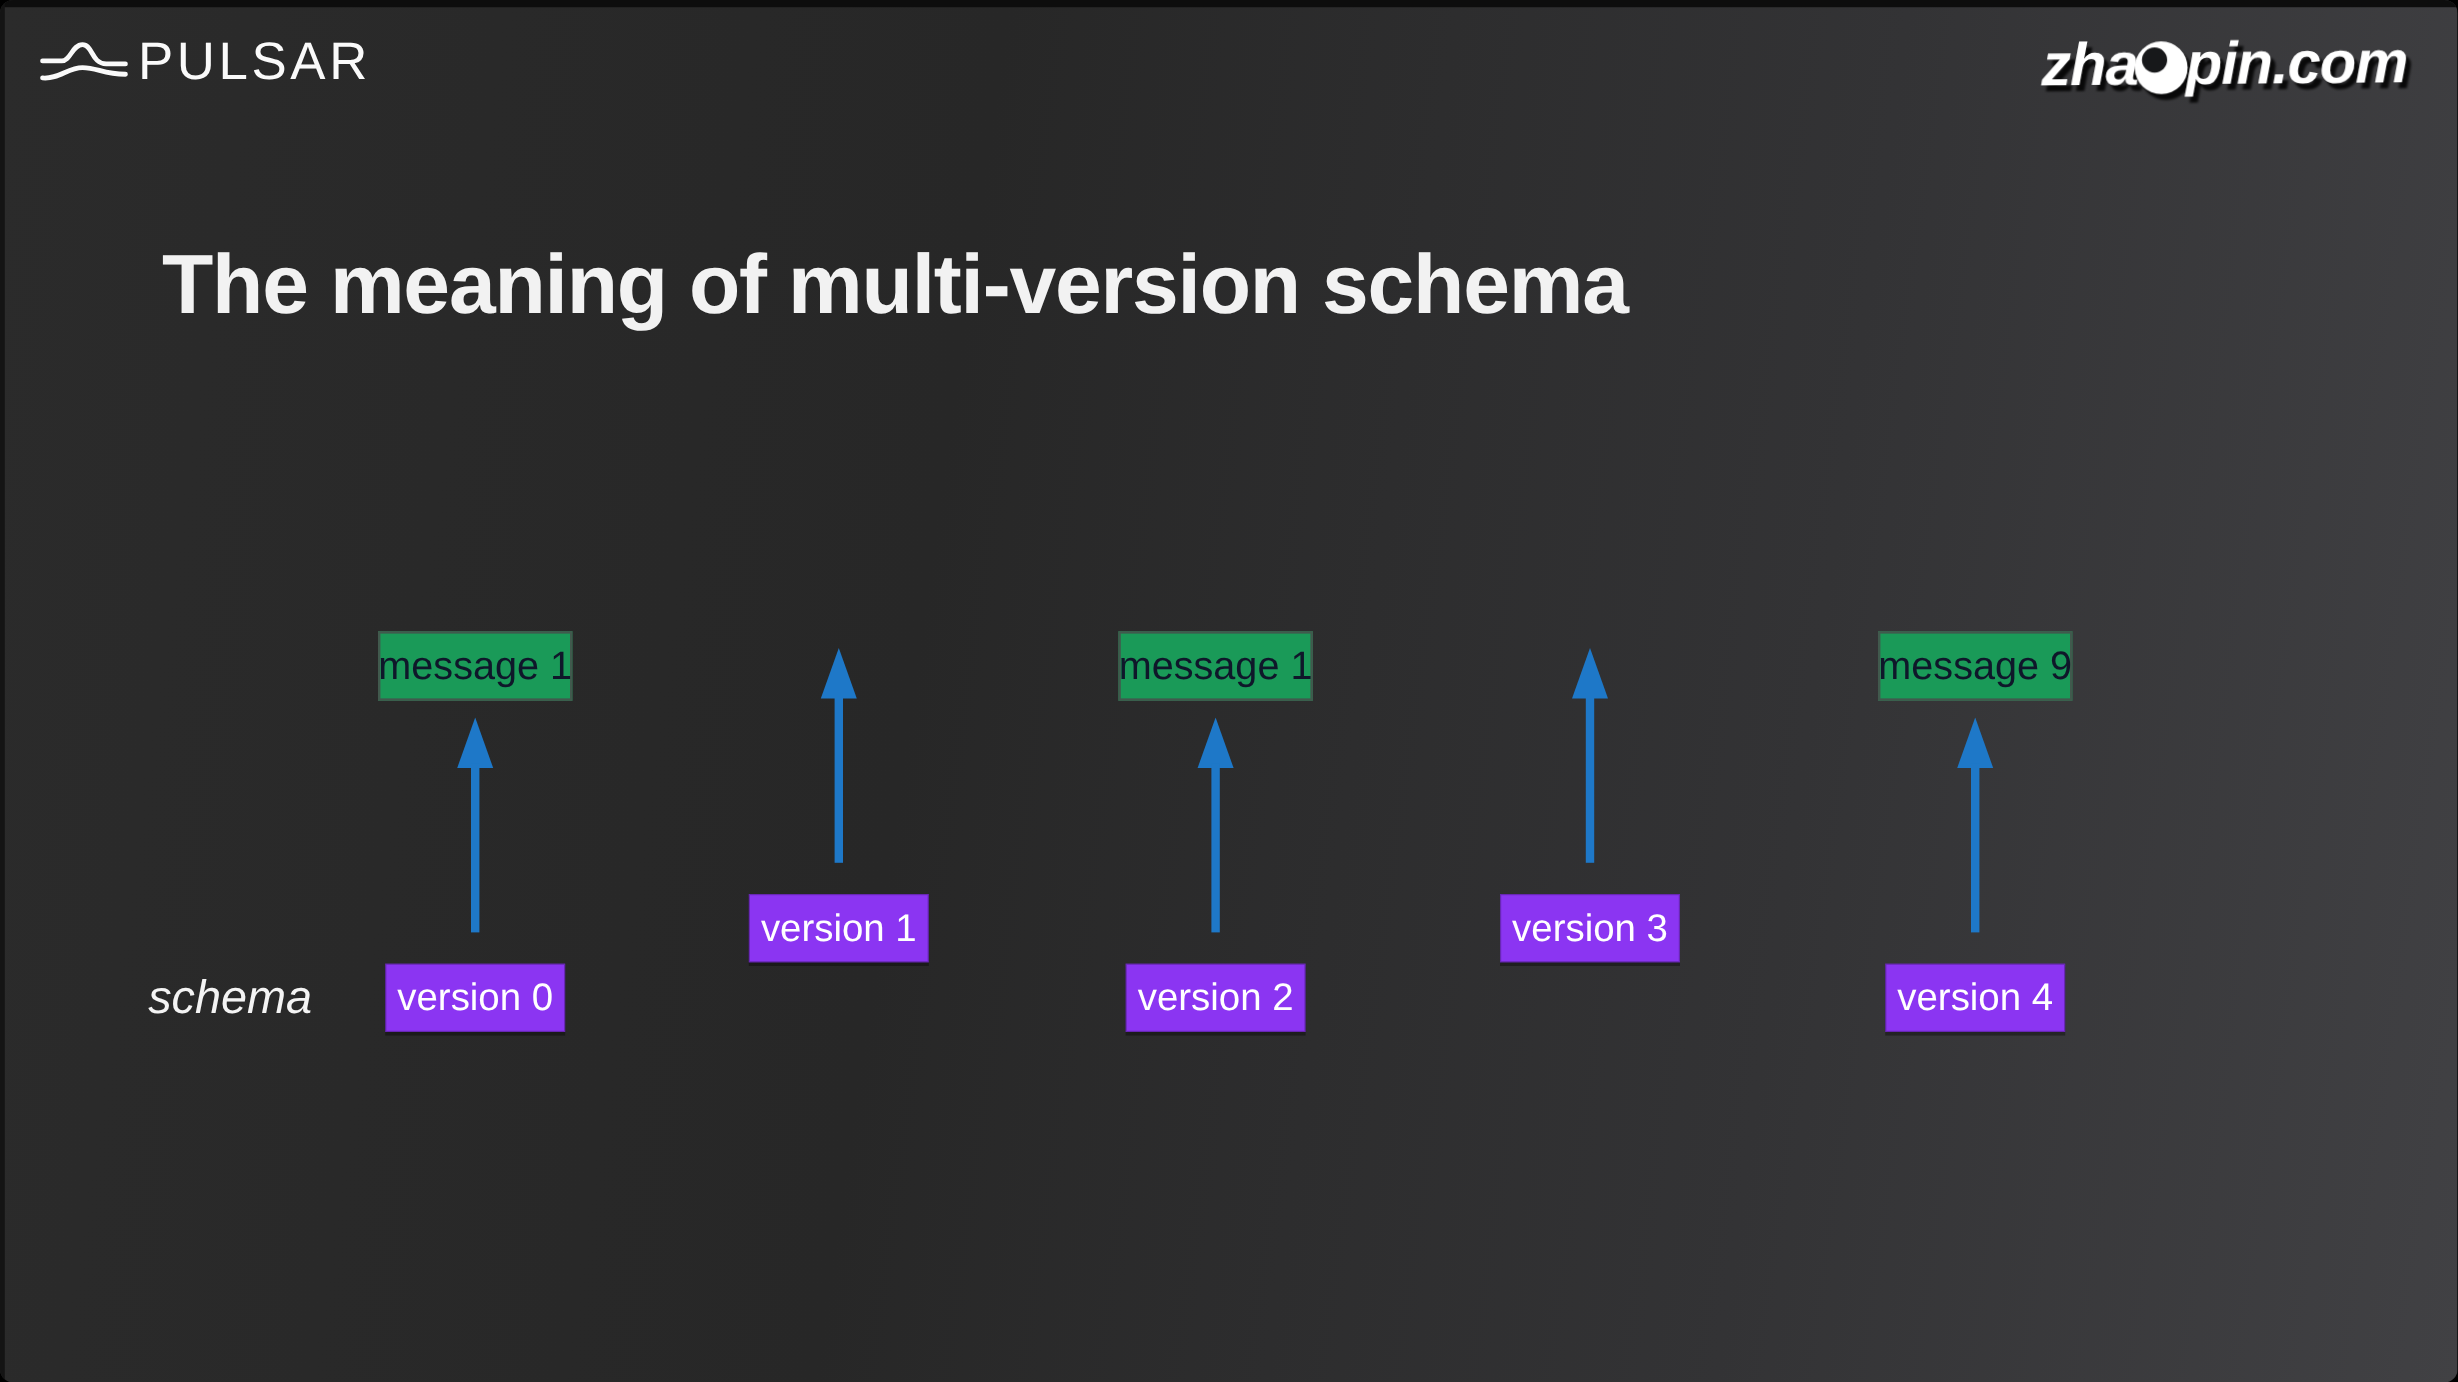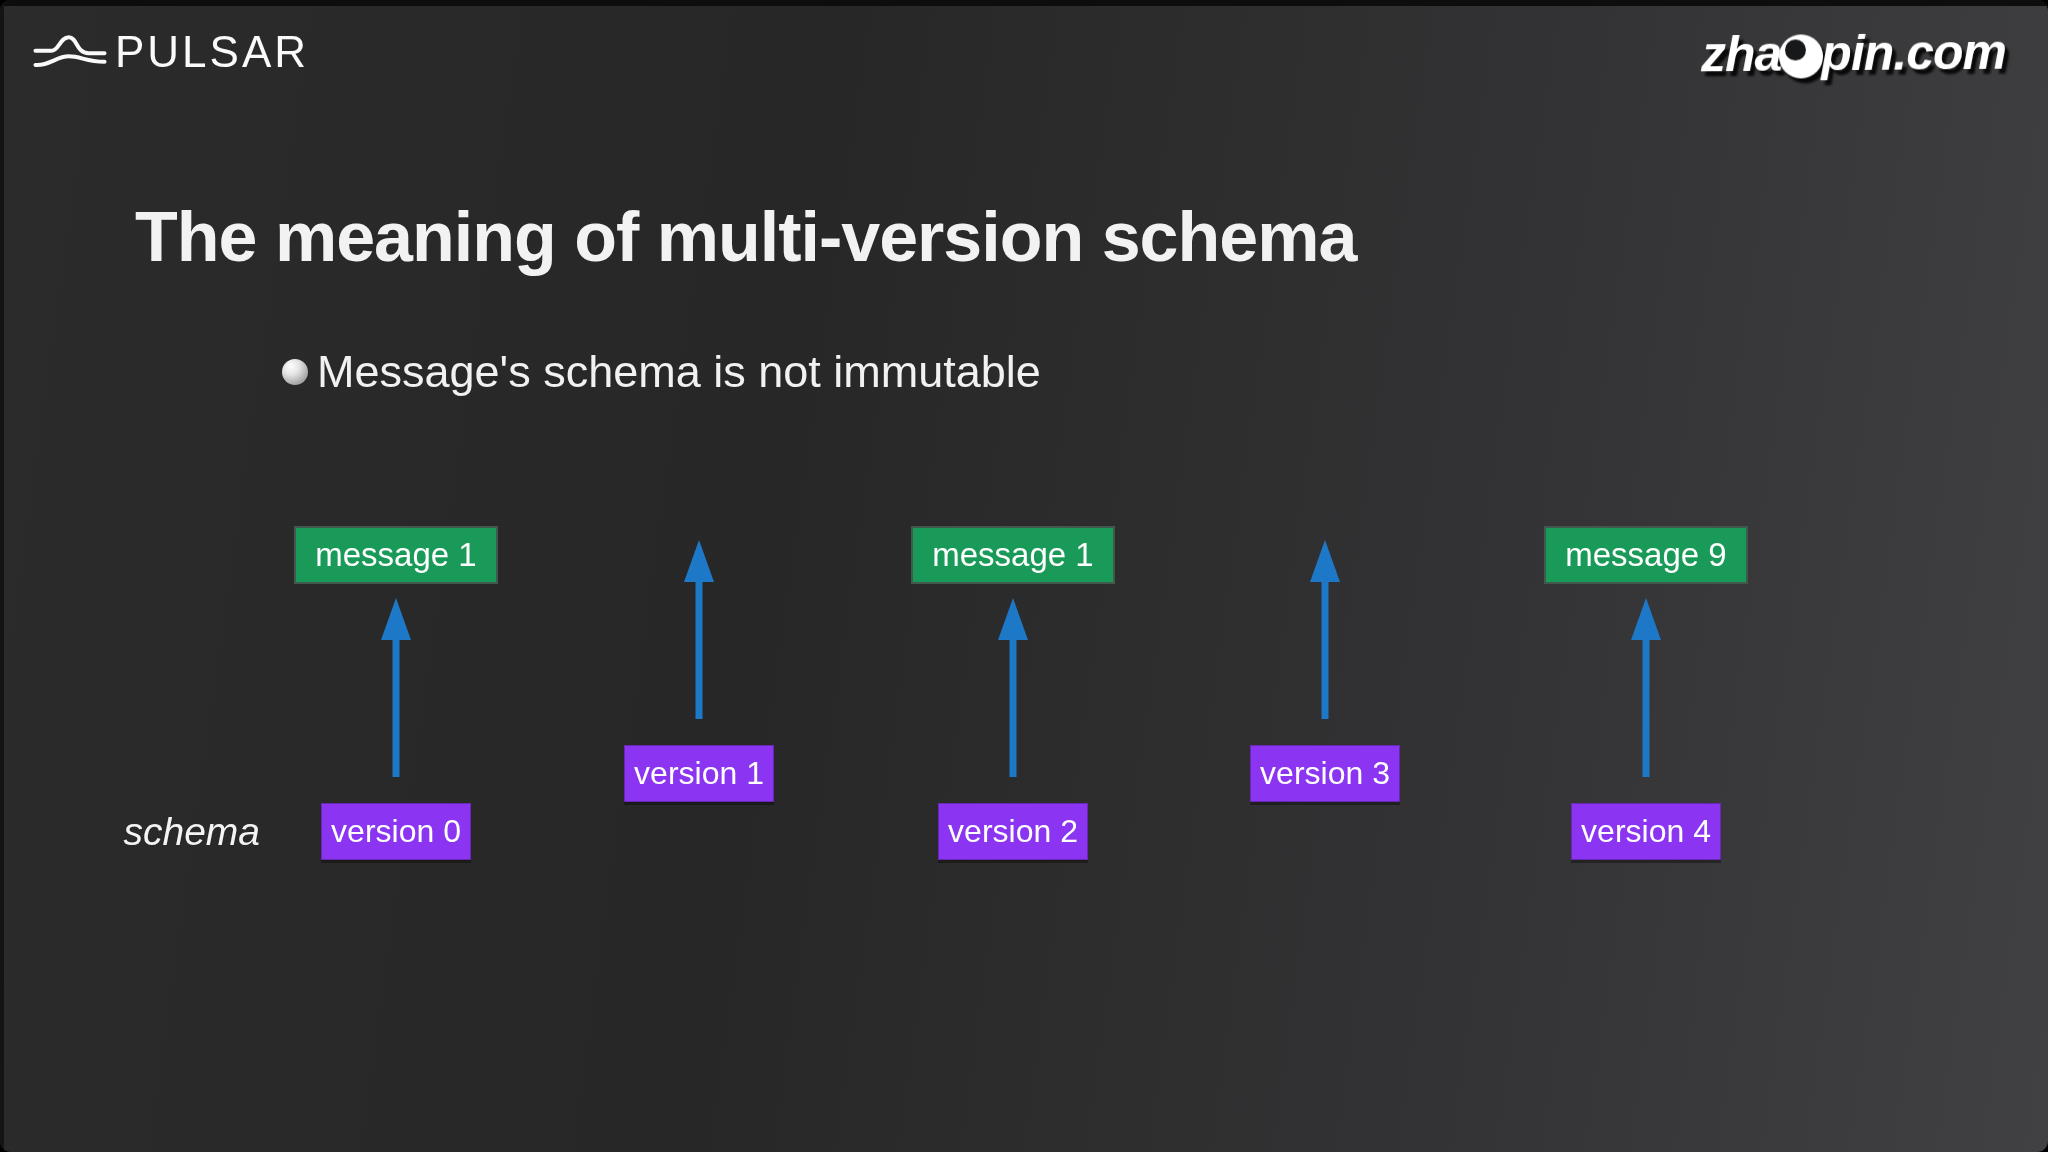--- a/index.html
+++ b/index.html
@@ -45,24 +45,24 @@
   .bullet-row { position:absolute; left:282px; top:346px; display:flex; align-items:center; gap:9px; }
   .bullet-sphere {
     width:26px; height:26px; border-radius:50%; flex:0 0 auto;
     background:radial-gradient(circle at 34% 28%, #ffffff 0%, #e2e2e2 35%, #9a9a9a 80%, #7d7d7d 100%);
   }
   .bullet-text { color:#f1f1f1; font-size:45px; white-space:nowrap; }
 
   
   .column { position:absolute; top:526px; width:174px; display:flex; flex-direction:column; align-items:center; }
   .msg-box {
-    box-sizing:border-box; width:204px; height:58px;
+    box-sizing:border-box; width:162px; height:58px;
     background:var(--message-box, #1a9a58);
     border:2px solid rgba(70,82,76,0.9);
-    color:#ffffff; font-size:33px;
+    color:#0f172a; font-size:33px;
     display:flex; align-items:center; justify-content:center; white-space:nowrap;
   }
   .arrow-svg { display:block; margin-top:14px; }
   .arrow-head { fill:var(--arrow, #1e78c8); }
   .arrow-shaft { fill:var(--arrow, #1e78c8); }
   .ver-box {
     box-sizing:border-box; width:150px; height:57px; margin-top:25px;
     background:var(--version-box, #8b35f2);
     border:1px solid rgba(0,0,0,0.25);
     box-shadow:0 3px 0 rgba(0,0,0,0.35);
@@ -94,24 +94,20 @@
   <div class="zhaopin-logo">
     <span>zha</span>
     <span class="zhaopin-o">
         <span class="pupil"></span>
       </span>
     <span>pin.com</span>
   </div>
 
   <div class="slide-title">The meaning of multi-version schema</div>
 
-  <div class="bullet-row">
-    <span class="bullet-sphere"></span>
-    <span class="bullet-text">Message's schema is not immutable</span>
-  </div>
 
   <div class="column" style="left:309px">
     <div class="msg-box">message 1</div>
     <svg class="arrow-svg" width="32" height="180" viewBox="0 0 32 180">
       <polygon class="arrow-head" points="16,0 31,42 1,42"></polygon>
         <rect class="arrow-shaft" x="12.5" y="38" width="7" height="141"></rect>
     </svg>
     <div class="ver-box">version 0</div>
   </div>
 

